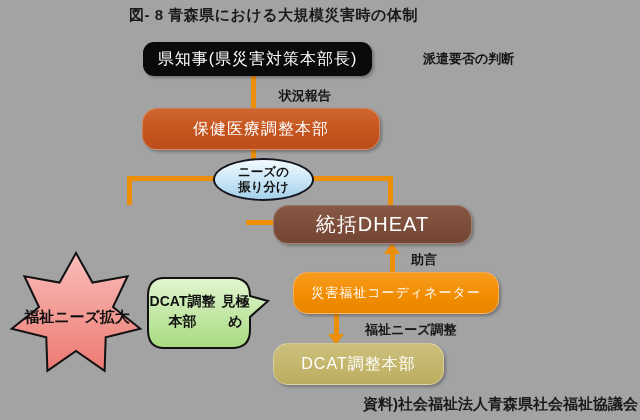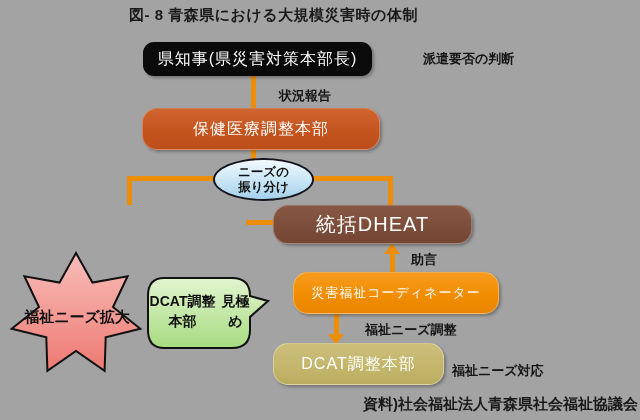--- a/index.html
+++ b/index.html
@@ -117,17 +117,16 @@
   </svg>
   <div class="abs shape-text callout-text">
     <span>DCAT調整本部</span>
     <span>見極め</span>
   </div>
 
   <div class="abs lbl" style="left:375px;top:50px;padding-left:48px;">派遣要否の判断</div>
   <div class="abs lbl" style="left:279px;top:87px;">状況報告</div>
   <div class="abs lbl" style="left:411px;top:251px;">助言</div>
   <div class="abs lbl" style="left:365px;top:321px;">福祉ニーズ調整</div>
-  <div class="abs lbl" style="left:452px;top:362px;">福祉ニーズ対応</div>
 
   <div class="abs credit" style="right:2px;top:395px;">資料)社会福祉法人青森県社会福祉協議会</div>
 
 </div>
 
 </body></html>

